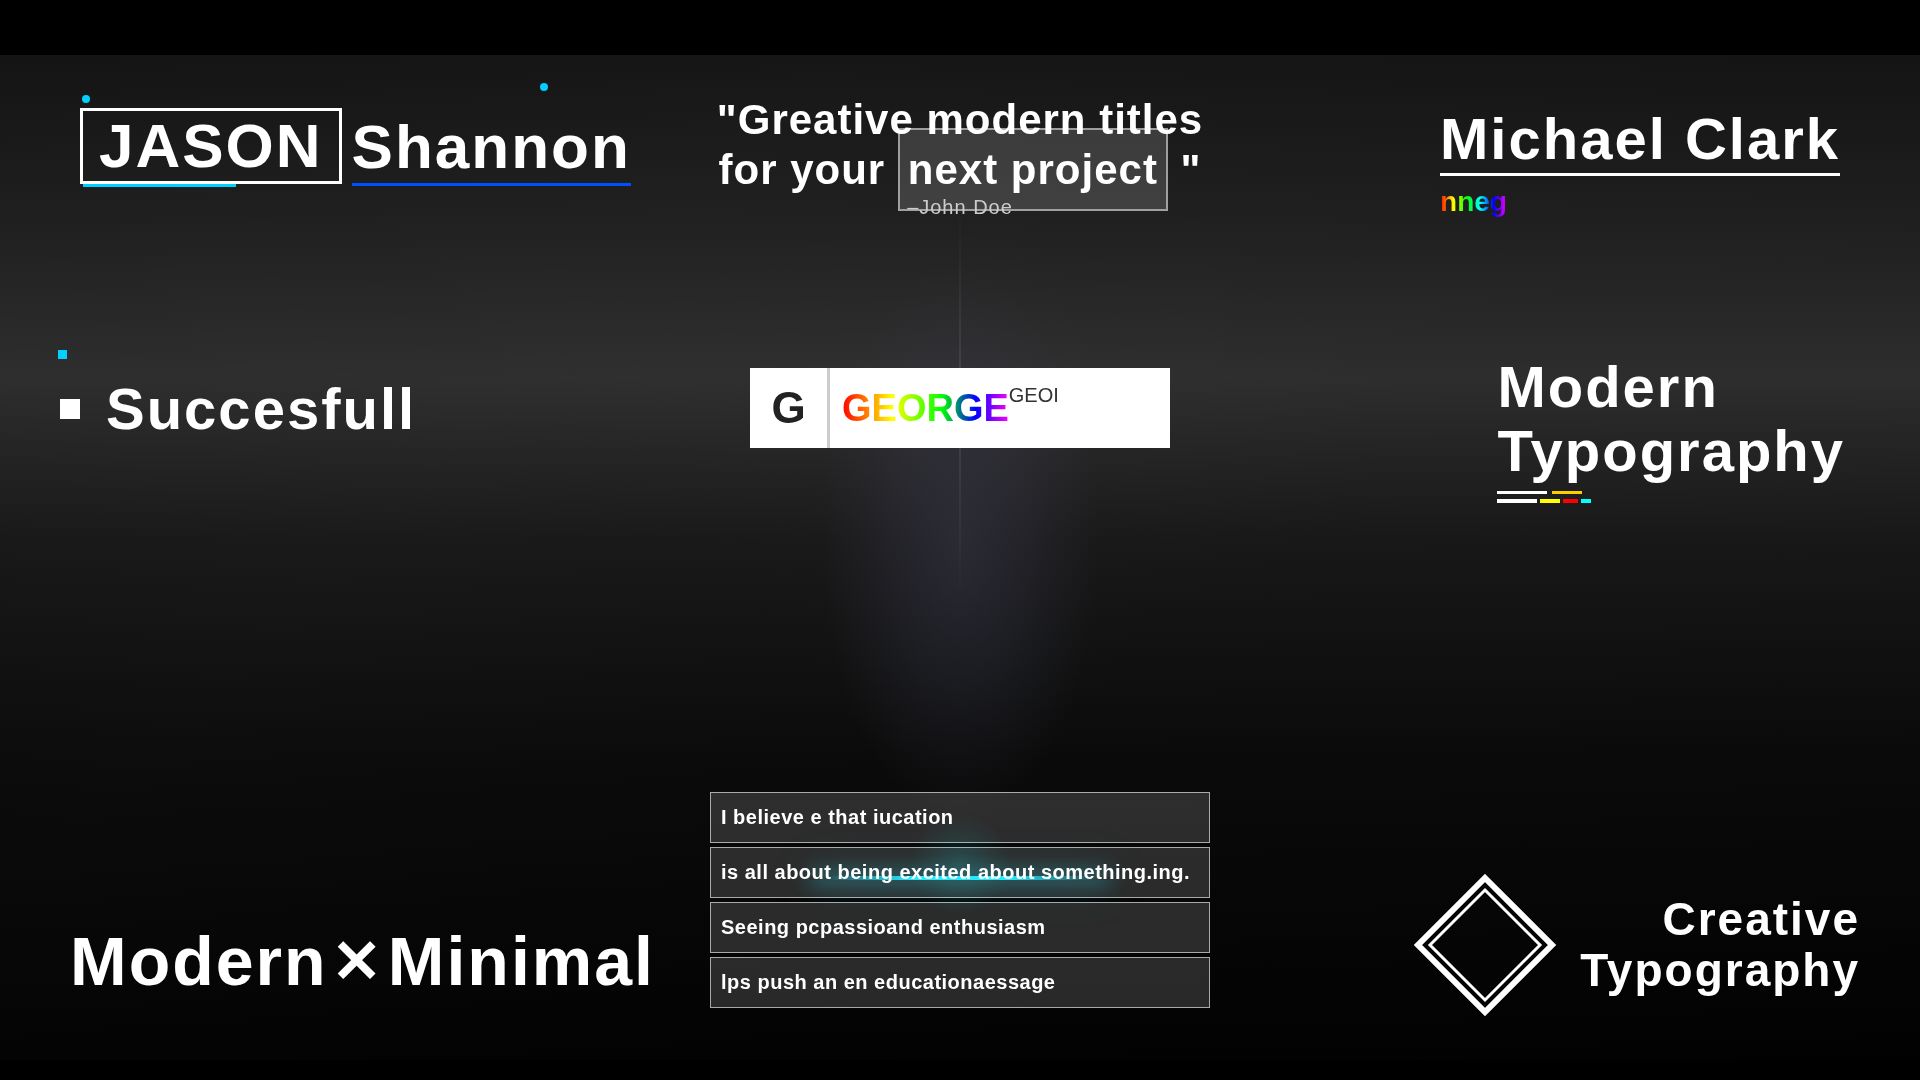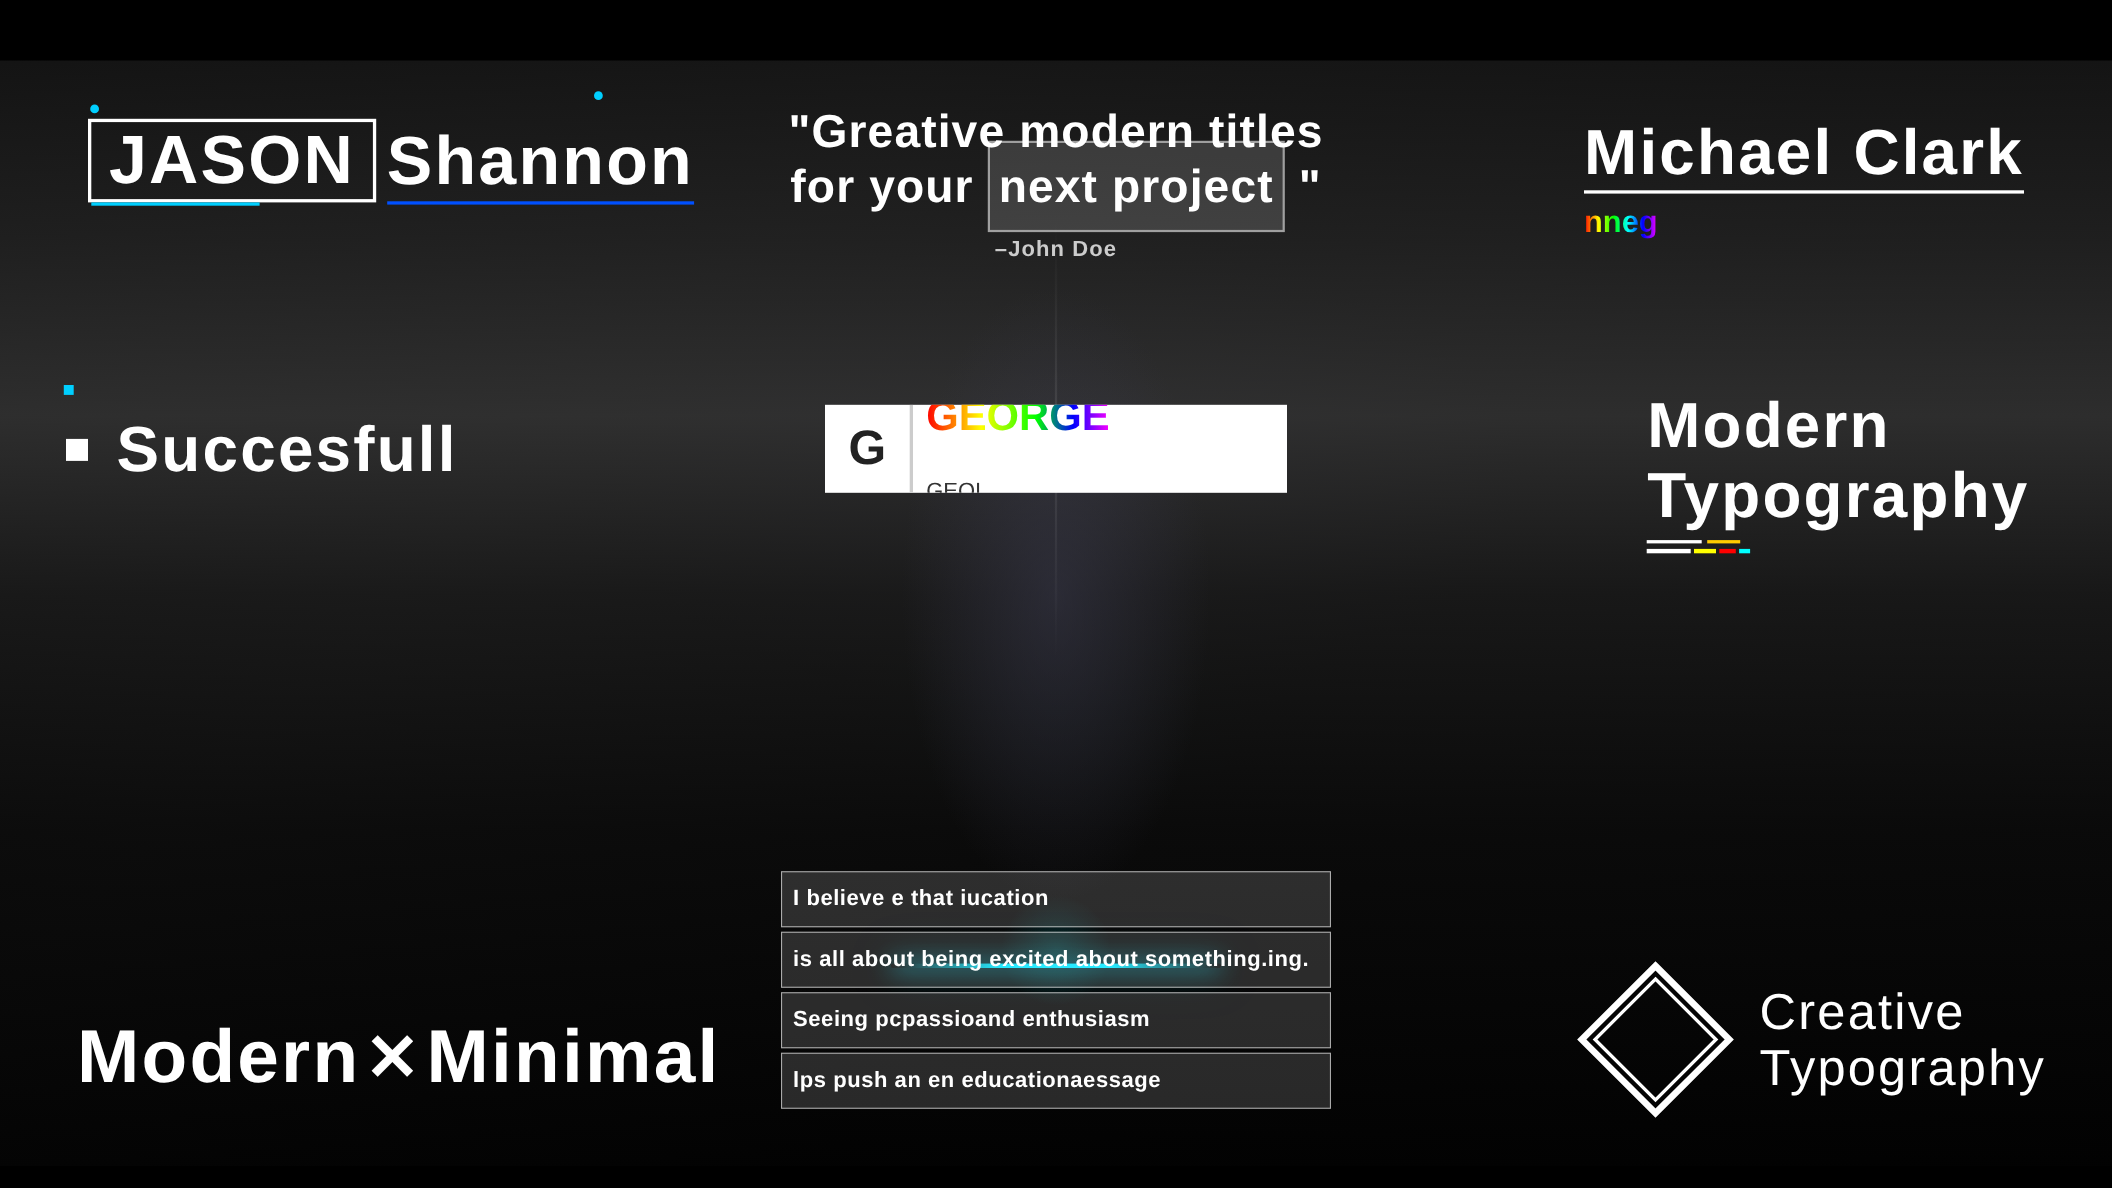--- a/index.html
+++ b/index.html
@@ -142,22 +142,22 @@
 
     .quote-highlight {
       background: rgba(255,255,255,0.15);
       border: 2px solid rgba(255,255,255,0.5);
       padding: 16px 8px;
       display: inline;
     }
 
     .quote-attribution {
       font-size: 20px;
-      font-weight: 700;
-      margin-top: 20px;
+      font-weight: 400;
+      margin-top: 0;
       color: #ccc;
       letter-spacing: 1px;
     }
 
     
     .michael-clark {
       top: 105px;
       right: 80px;
       text-align: left;
       position: absolute;
@@ -223,23 +223,21 @@
       justify-content: center;
       font-size: 44px;
       font-weight: 900;
       color: #222;
       flex-shrink: 0;
     }
 
     .george-name-area {
       padding-left: 12px;
       display: flex;
-      flex-direction: column;
       justify-content: center;
-      gap: 43px;
     }
 
     .george-rge {
       font-size: 38px;
       font-weight: 900;
       color: #222;
       line-height: 1;
       
       background: linear-gradient(to right, #ff0000 0%, #ffff00 30%, #00ff00 60%, #0000ff 80%, #ff00ff 100%);
       -webkit-background-clip: text;
@@ -351,23 +349,24 @@
       flex-shrink: 0;
     }
 
     .diamond-shape svg {
       width: 150px;
       height: 150px;
     }
 
     .creative-typography-text {
       font-size: 46px;
-      font-weight: 400;
+      font-weight: 700;
       line-height: 1.1;
       letter-spacing: 2px;
+      text-align: right;
     }
 
     
     .glitch-multi {
       background: linear-gradient(to right, #ff0000, #ffff00, #00ff00, #00ffff, #0000ff, #ff00ff);
       -webkit-background-clip: text;
       -webkit-text-fill-color: transparent;
       background-clip: text;
       font-size: 28px;
       font-weight: 900;

